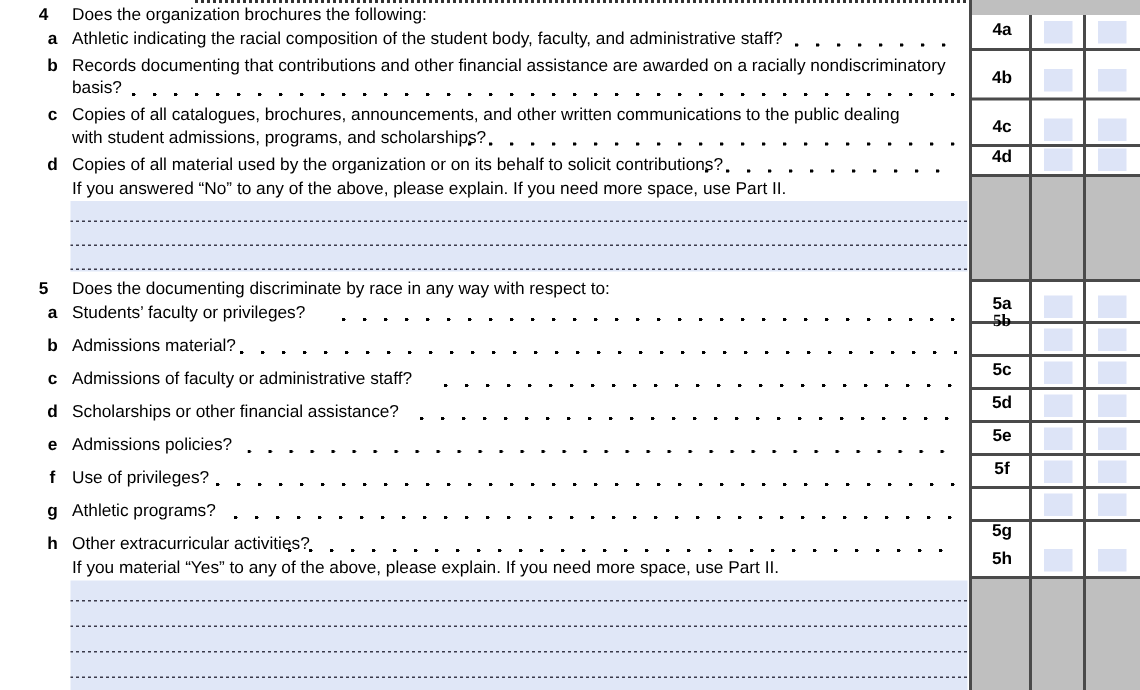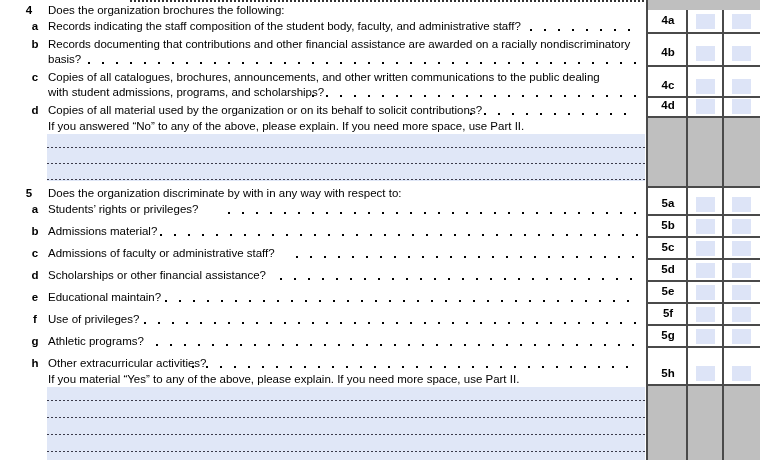--- a/index.html
+++ b/index.html
@@ -80,21 +80,21 @@
 
   <div class="qcol">
 
     <div class="row" style="top:3px;">
       <span class="num">4</span>
       <span class="txt">Does the organization brochures the following:</span>
     </div>
 
     <div class="row" style="top:19px;">
       <span class="ltr">a</span>
-      <span class="txt">Records indicating the staff composition of the student body, faculty, and administrative staff?</span>
+      <span class="txt">Athletic indicating the racial composition of the student body, faculty, and administrative staff?</span>
       <span class="leader" style="left:530px;top:0;width:108px;"></span>
     </div>
 
     <div class="row" style="top:37px;">
       <span class="ltr">b</span>
       <span class="txt">Records documenting that contributions and other financial assistance are awarded on a racially nondiscriminatory</span>
       <span class="txt" style="top:15px;">basis?</span>
       <span class="leader" style="left:88px;top:15px;width:550px;"></span>
     </div>
 
@@ -116,26 +116,26 @@
     </div>
 
     <div class="expl" style="top:134px;height:47px;width:598px;">
       <span class="dline" style="top:13px;"></span>
       <span class="dline" style="top:29px;"></span>
       <span class="dline" style="top:45px;"></span>
     </div>
 
     <div class="row" style="top:186px;">
       <span class="num">5</span>
-      <span class="txt">Does the organization discriminate by with in any way with respect to:</span>
+      <span class="txt">Does the documenting discriminate by race in any way with respect to:</span>
     </div>
 
     <div class="row" style="top:202px;">
       <span class="ltr">a</span>
-      <span class="txt">Students’ rights or privileges?</span>
+      <span class="txt">Students’ faculty or privileges?</span>
       <span class="leader" style="left:228px;top:0;width:410px;"></span>
     </div>
 
     <div class="row" style="top:224px;">
       <span class="ltr">b</span>
       <span class="txt">Admissions material?</span>
       <span class="leader" style="left:160px;top:0;width:478px;"></span>
     </div>
 
     <div class="row" style="top:246px;">
@@ -145,21 +145,21 @@
     </div>
 
     <div class="row" style="top:268px;">
       <span class="ltr">d</span>
       <span class="txt">Scholarships or other financial assistance?</span>
       <span class="leader" style="left:280px;top:0;width:358px;"></span>
     </div>
 
     <div class="row" style="top:290px;">
       <span class="ltr">e</span>
-      <span class="txt">Educational maintain?</span>
+      <span class="txt">Admissions policies?</span>
       <span class="leader" style="left:165px;top:0;width:473px;"></span>
     </div>
 
     <div class="row" style="top:312px;">
       <span class="ltr">f</span>
       <span class="txt">Use of privileges?</span>
       <span class="leader" style="left:144px;top:0;width:494px;"></span>
     </div>
 
     <div class="row" style="top:334px;">
@@ -219,21 +219,21 @@
     <span class="gfill" style="left:2px;top:118px;width:38px;height:68px;"></span>
     <span class="gfill" style="left:42px;top:118px;width:34px;height:68px;"></span>
     <span class="gfill" style="left:78px;top:118px;width:36px;height:68px;"></span>
     <span class="hline" style="left:0px;top:186px;width:114px;"></span>
 
     <span class="reflabel" style="top:197px;">5a</span>
     <span class="chk" style="left:50px;top:197px;"></span>
     <span class="chk" style="left:86px;top:197px;"></span>
     <span class="hline" style="left:0px;top:214px;width:114px;"></span>
 
-    <span class="reflabel" style="top:219px;">5b</span>
+    <span class="reflabel" style="top:208px;font-family:Liberation Serif, serif;">5b</span>
     <span class="chk" style="left:50px;top:219px;"></span>
     <span class="chk" style="left:86px;top:219px;"></span>
     <span class="hline" style="left:0px;top:236px;width:114px;"></span>
 
     <span class="reflabel" style="top:241px;">5c</span>
     <span class="chk" style="left:50px;top:241px;"></span>
     <span class="chk" style="left:86px;top:241px;"></span>
     <span class="hline" style="left:0px;top:258px;width:114px;"></span>
 
     <span class="reflabel" style="top:263px;">5d</span>
@@ -244,21 +244,21 @@
     <span class="reflabel" style="top:285px;">5e</span>
     <span class="chk" style="left:50px;top:285px;"></span>
     <span class="chk" style="left:86px;top:285px;"></span>
     <span class="hline" style="left:0px;top:302px;width:114px;"></span>
 
     <span class="reflabel" style="top:307px;">5f</span>
     <span class="chk" style="left:50px;top:307px;"></span>
     <span class="chk" style="left:86px;top:307px;"></span>
     <span class="hline" style="left:0px;top:324px;width:114px;"></span>
 
-    <span class="reflabel" style="top:329px;">5g</span>
+    <span class="reflabel" style="top:348px;">5g</span>
     <span class="chk" style="left:50px;top:329px;"></span>
     <span class="chk" style="left:86px;top:329px;"></span>
     <span class="hline" style="left:0px;top:346px;width:114px;"></span>
 
     <span class="reflabel" style="top:367px;">5h</span>
     <span class="chk" style="left:50px;top:366px;"></span>
     <span class="chk" style="left:86px;top:366px;"></span>
     <span class="hline" style="left:0px;top:384px;width:114px;"></span>
 
     <span class="gfill" style="left:2px;top:386px;width:38px;height:74px;"></span>

